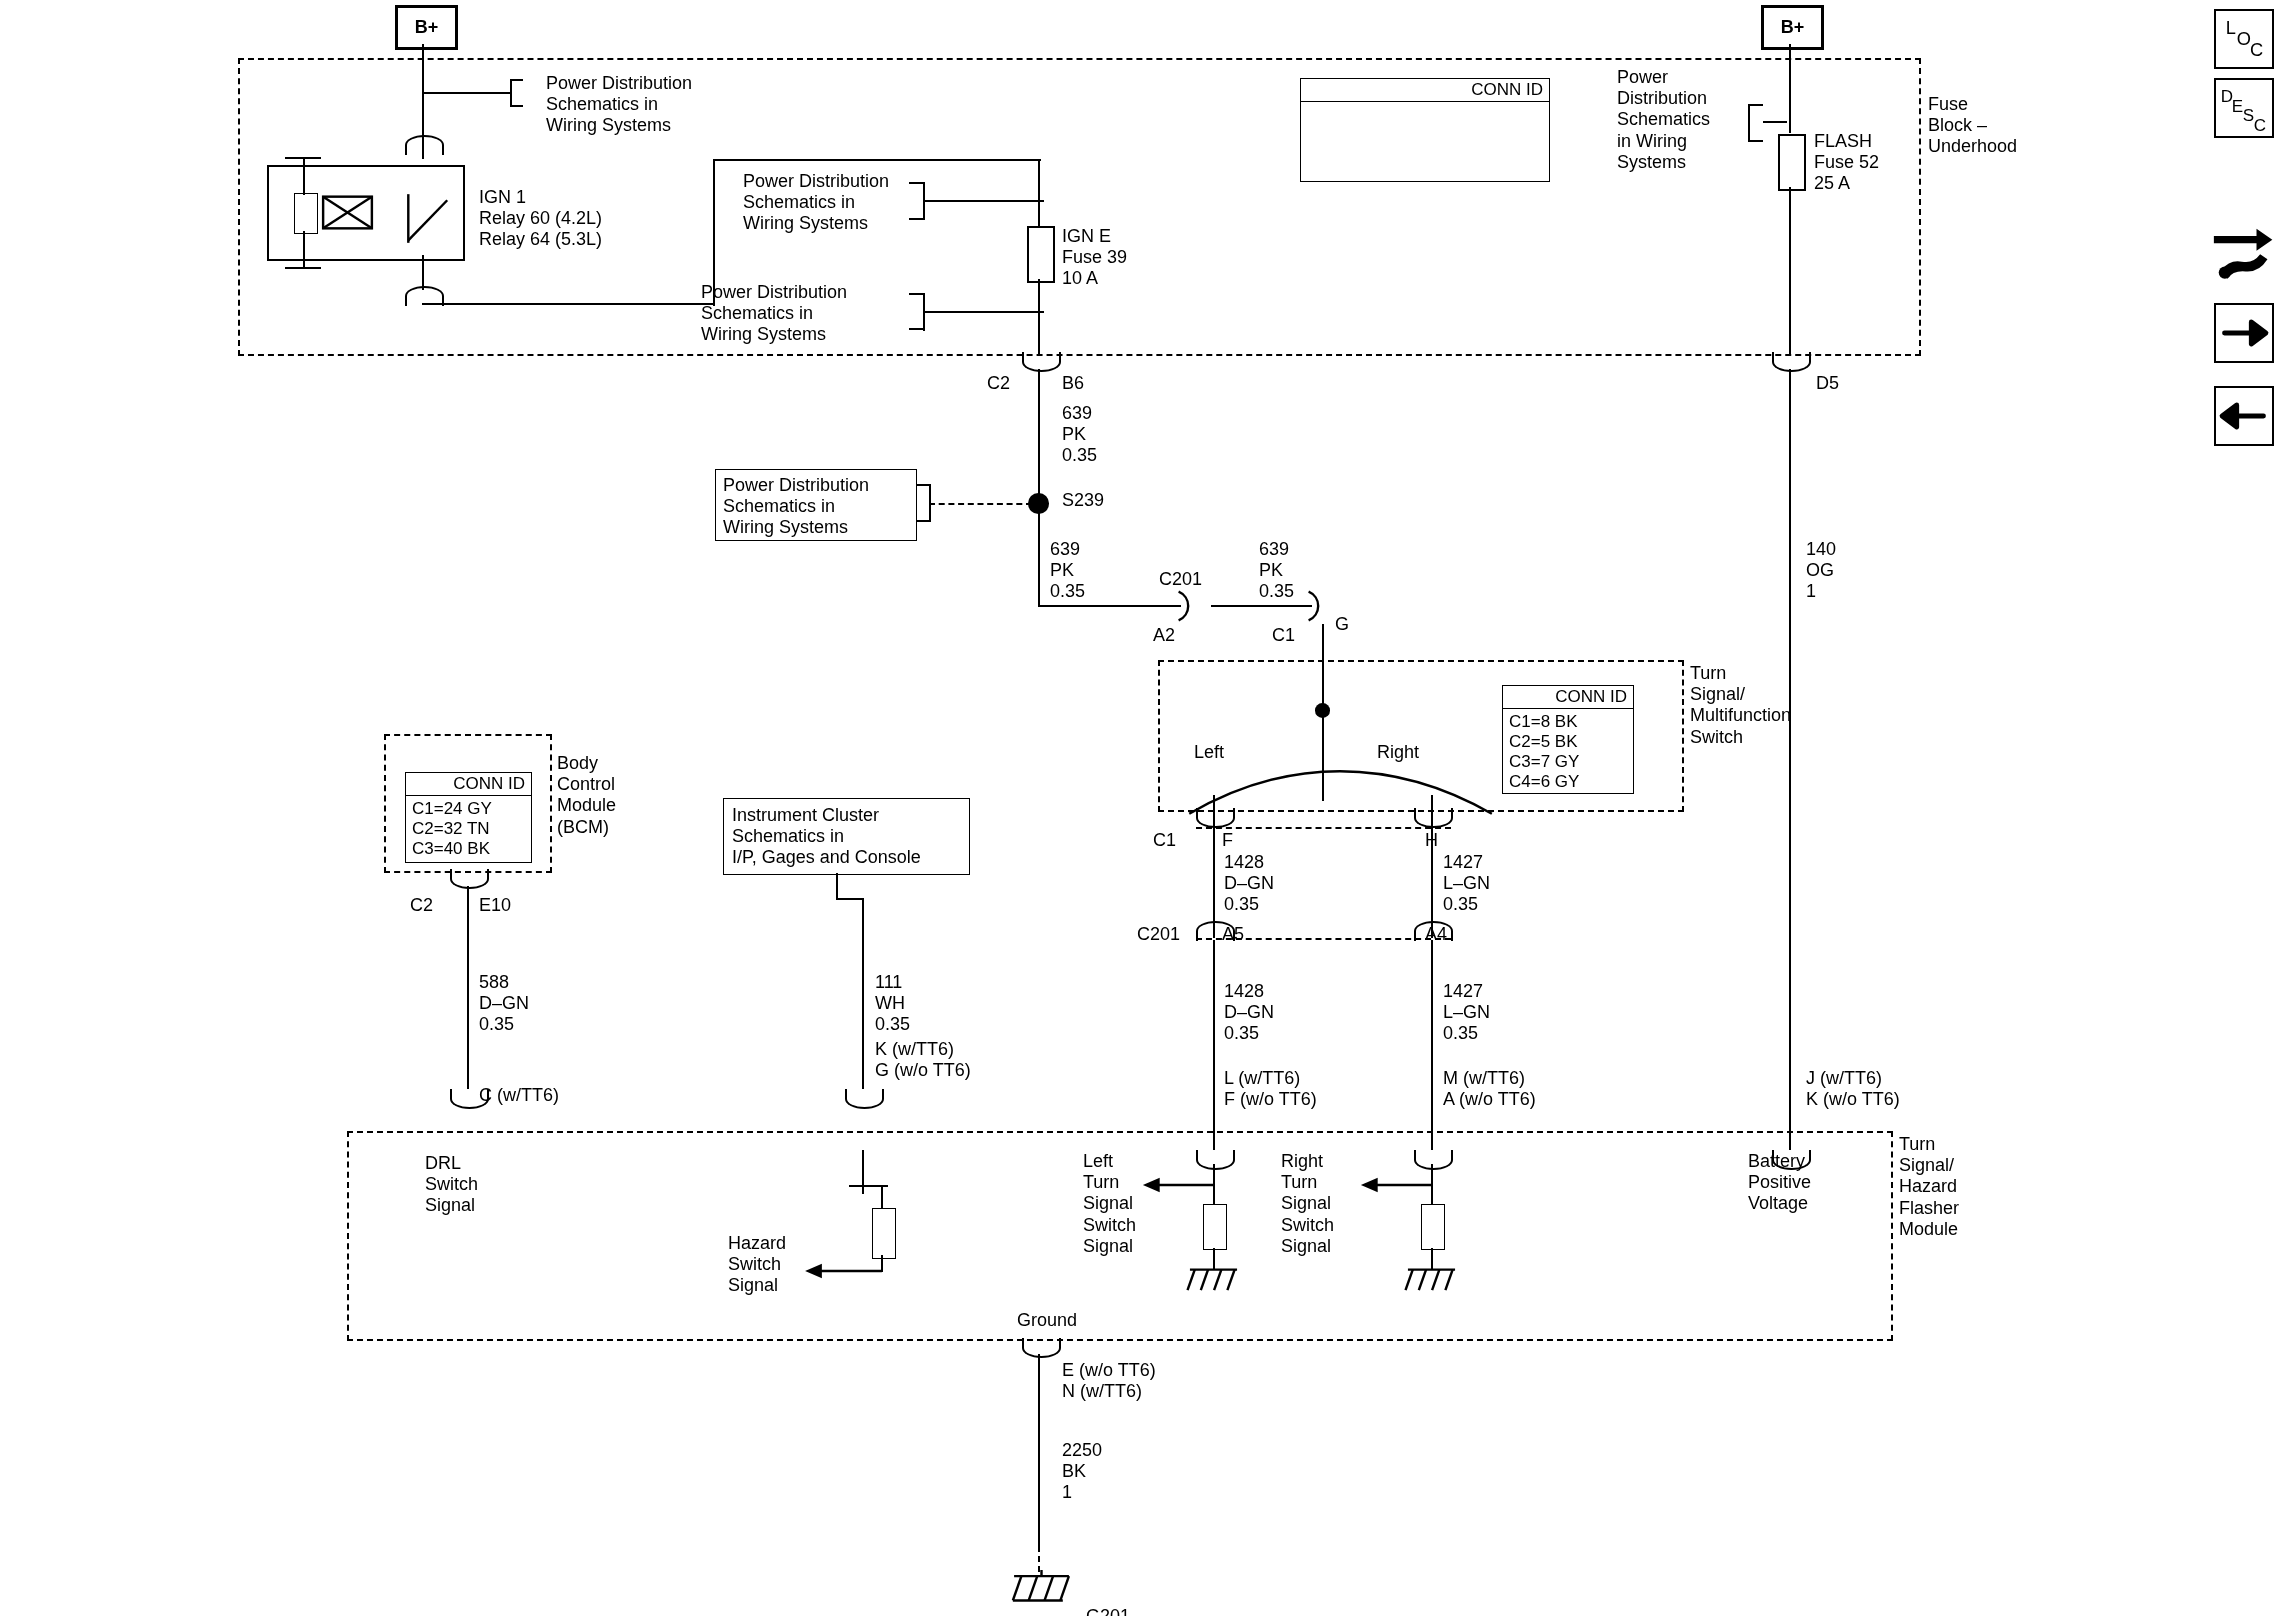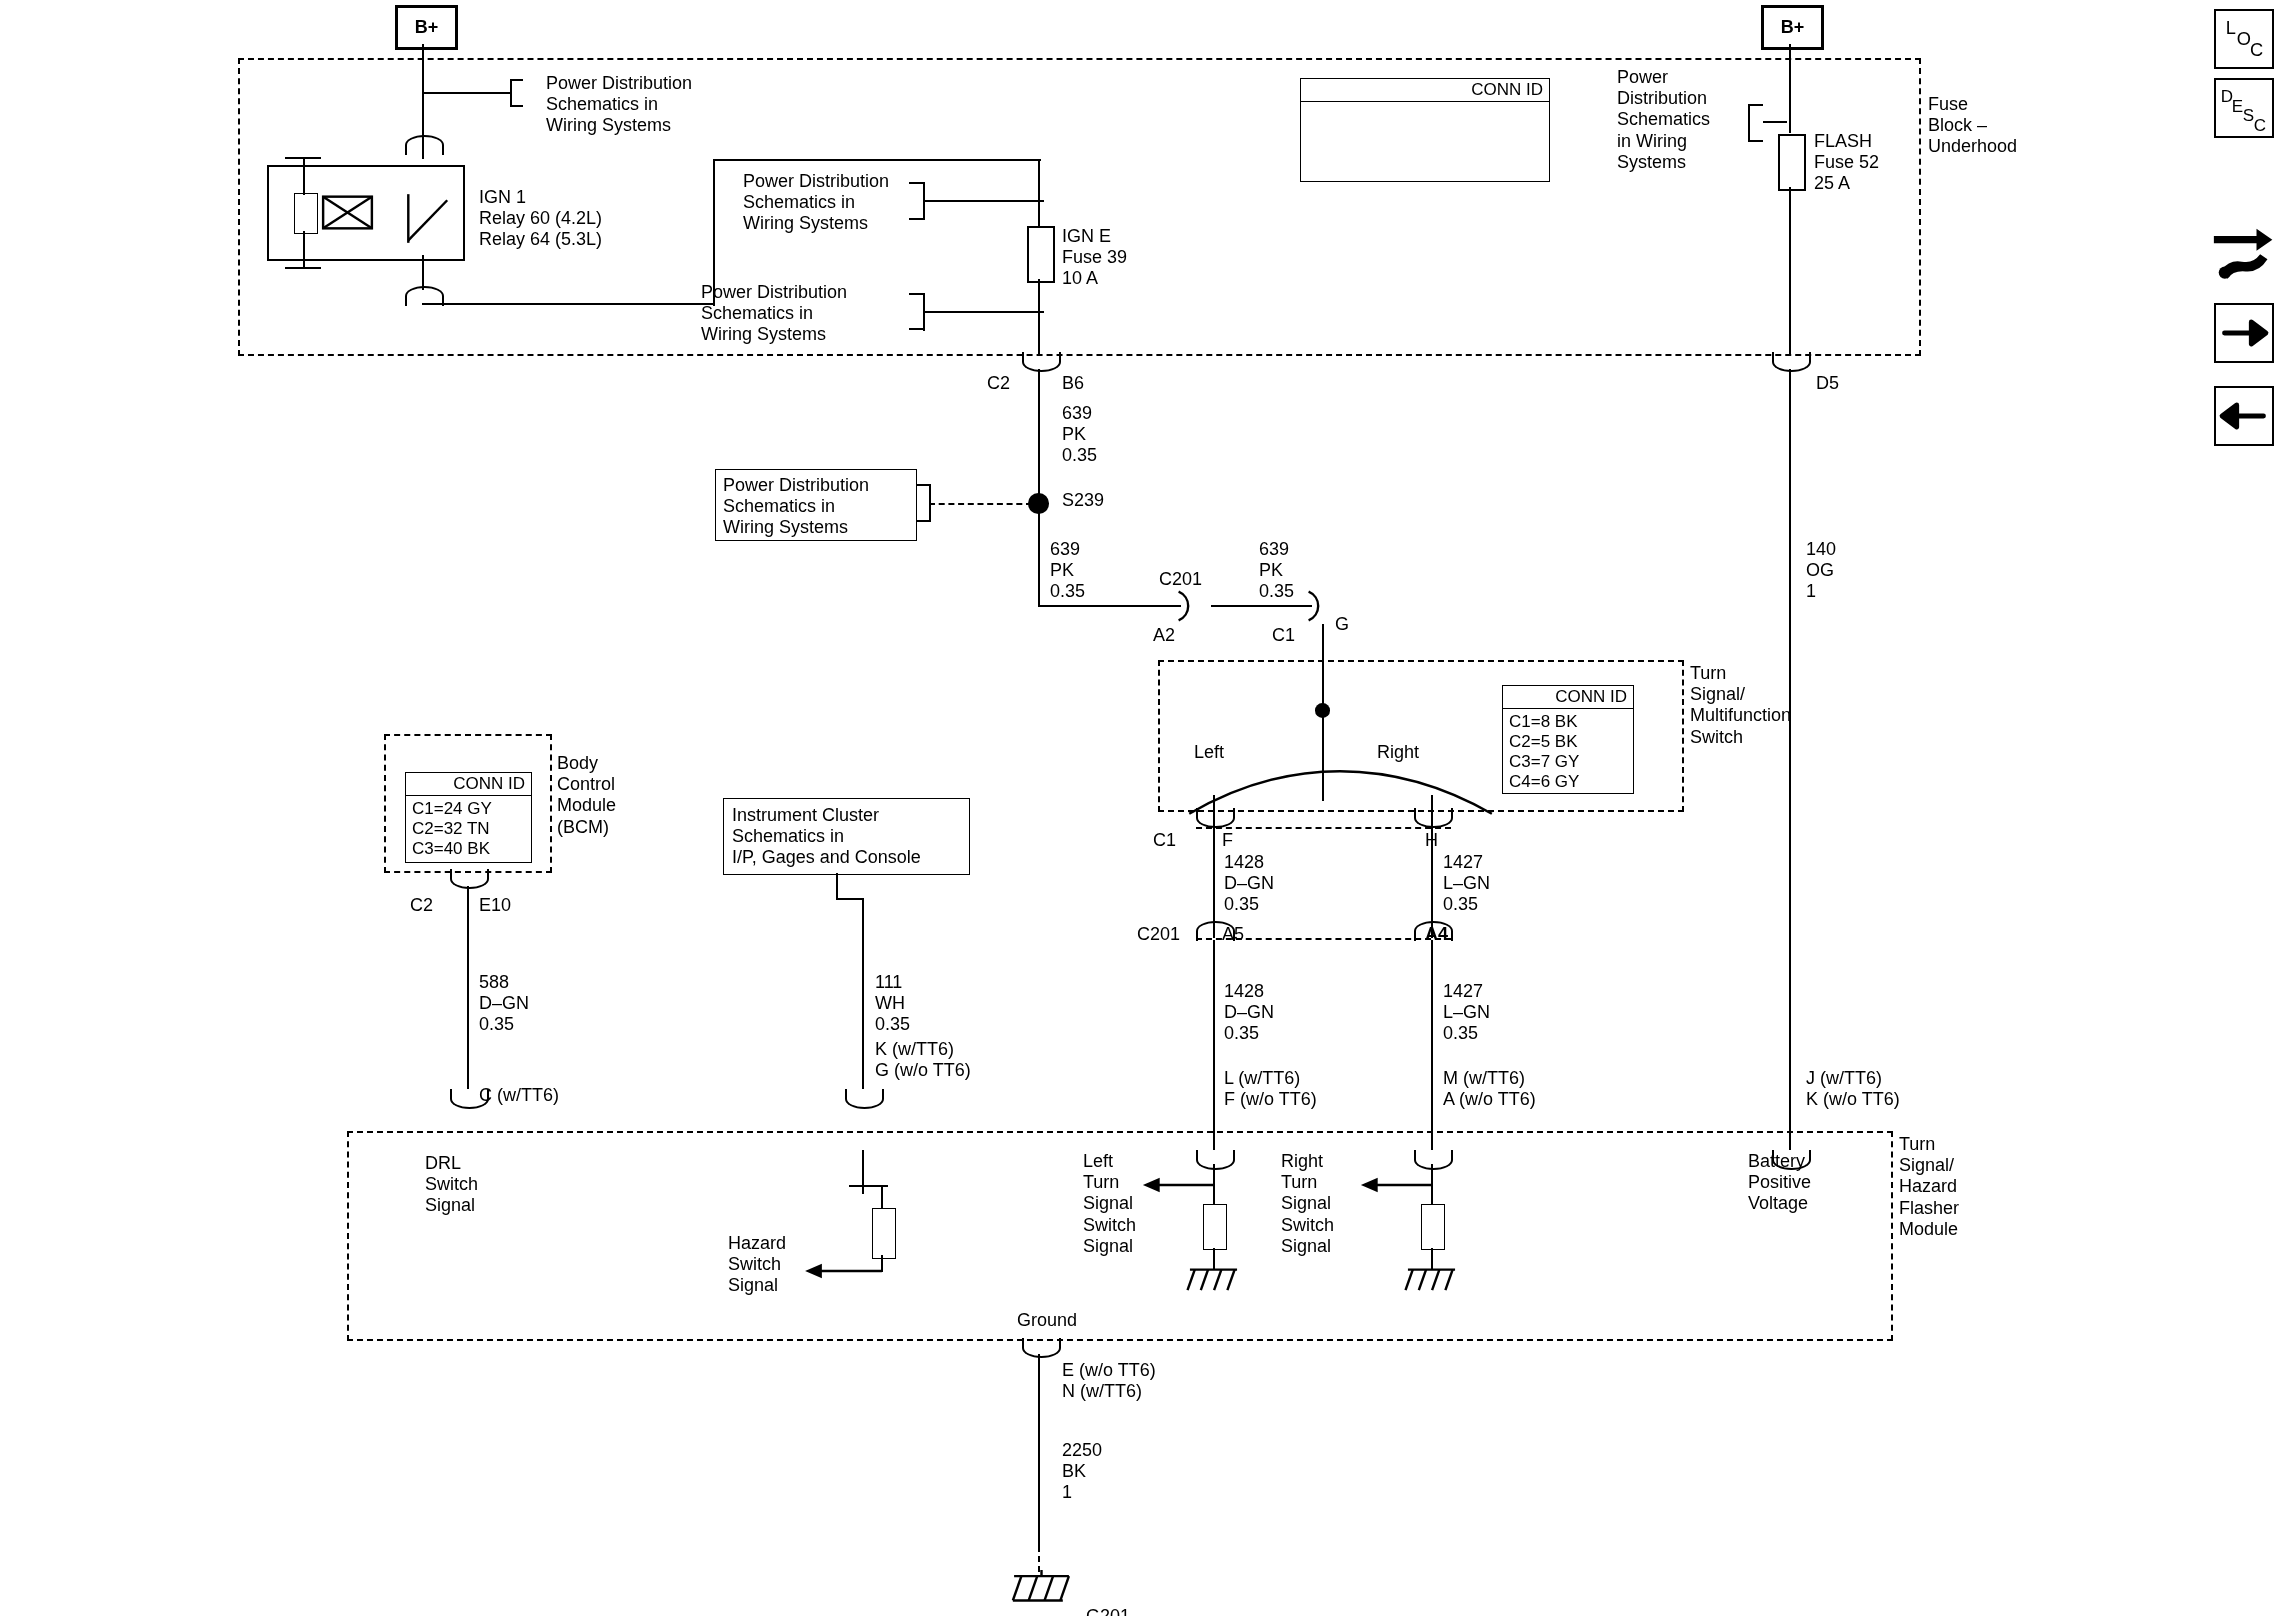--- a/index.html
+++ b/index.html
@@ -235,21 +235,21 @@
   <div class="lbl" style="left:1443px;top:852px;">1427
 L–GN
 0.35</div>
 
   <div class="hdash" style="left:1196px;top:827px;width:255px;"></div>
   <div class="hdash" style="left:1196px;top:938px;width:255px;"></div>
   <div class="arc" style="left:1196px;top:921px;width:35px;height:18px;"></div>
   <div class="arc" style="left:1414px;top:921px;width:35px;height:18px;"></div>
   <div class="lbl" style="left:1137px;top:924px;">C201</div>
   <div class="lbl" style="left:1222px;top:924px;">A5</div>
-  <div class="lbl" style="left:1425px;top:924px;font-weight:bold;">A4</div>
+  <div class="lbl" style="left:1425px;top:924px;">A4</div>
 
   <div class="vline" style="left:1213px;top:940px;height:210px;"></div>
   <div class="vline" style="left:1431px;top:940px;height:210px;"></div>
   <div class="lbl" style="left:1224px;top:981px;">1428
 D–GN
 0.35</div>
   <div class="lbl" style="left:1443px;top:981px;">1427
 L–GN
 0.35</div>
 

